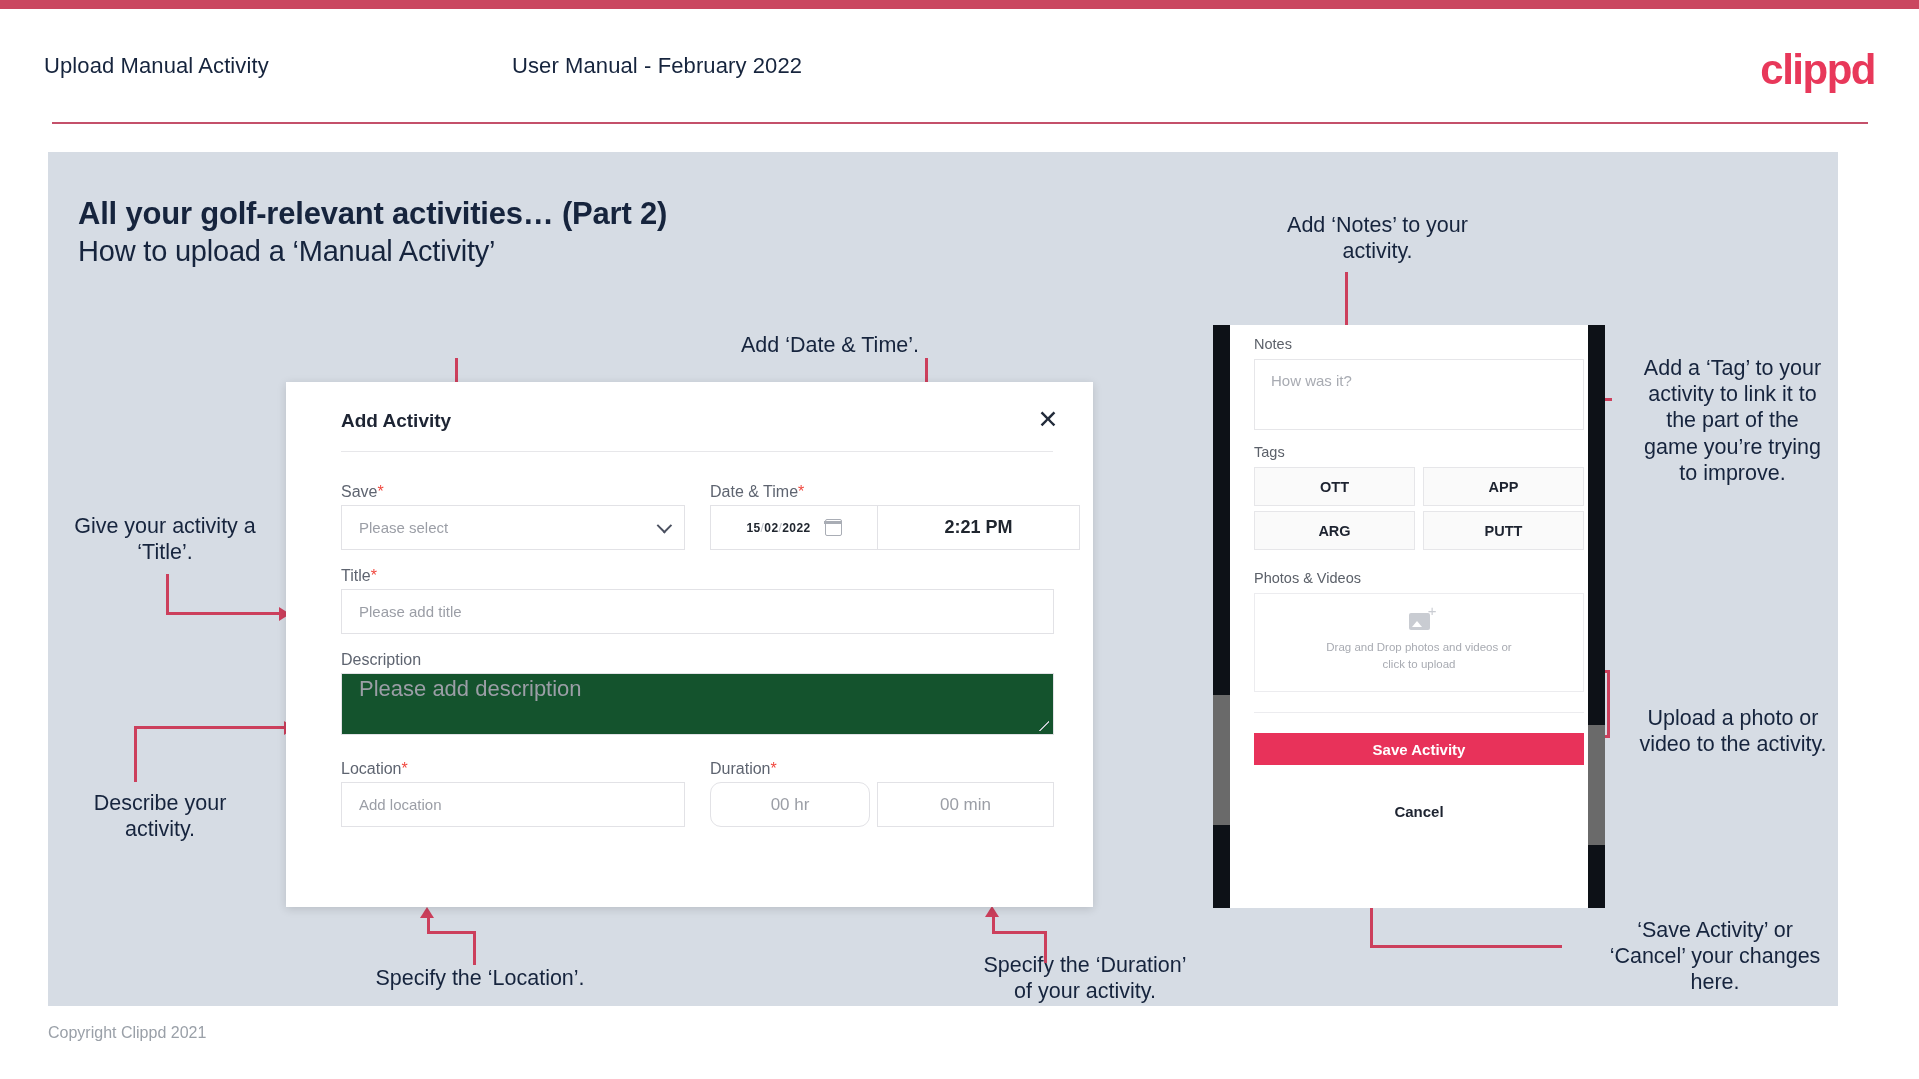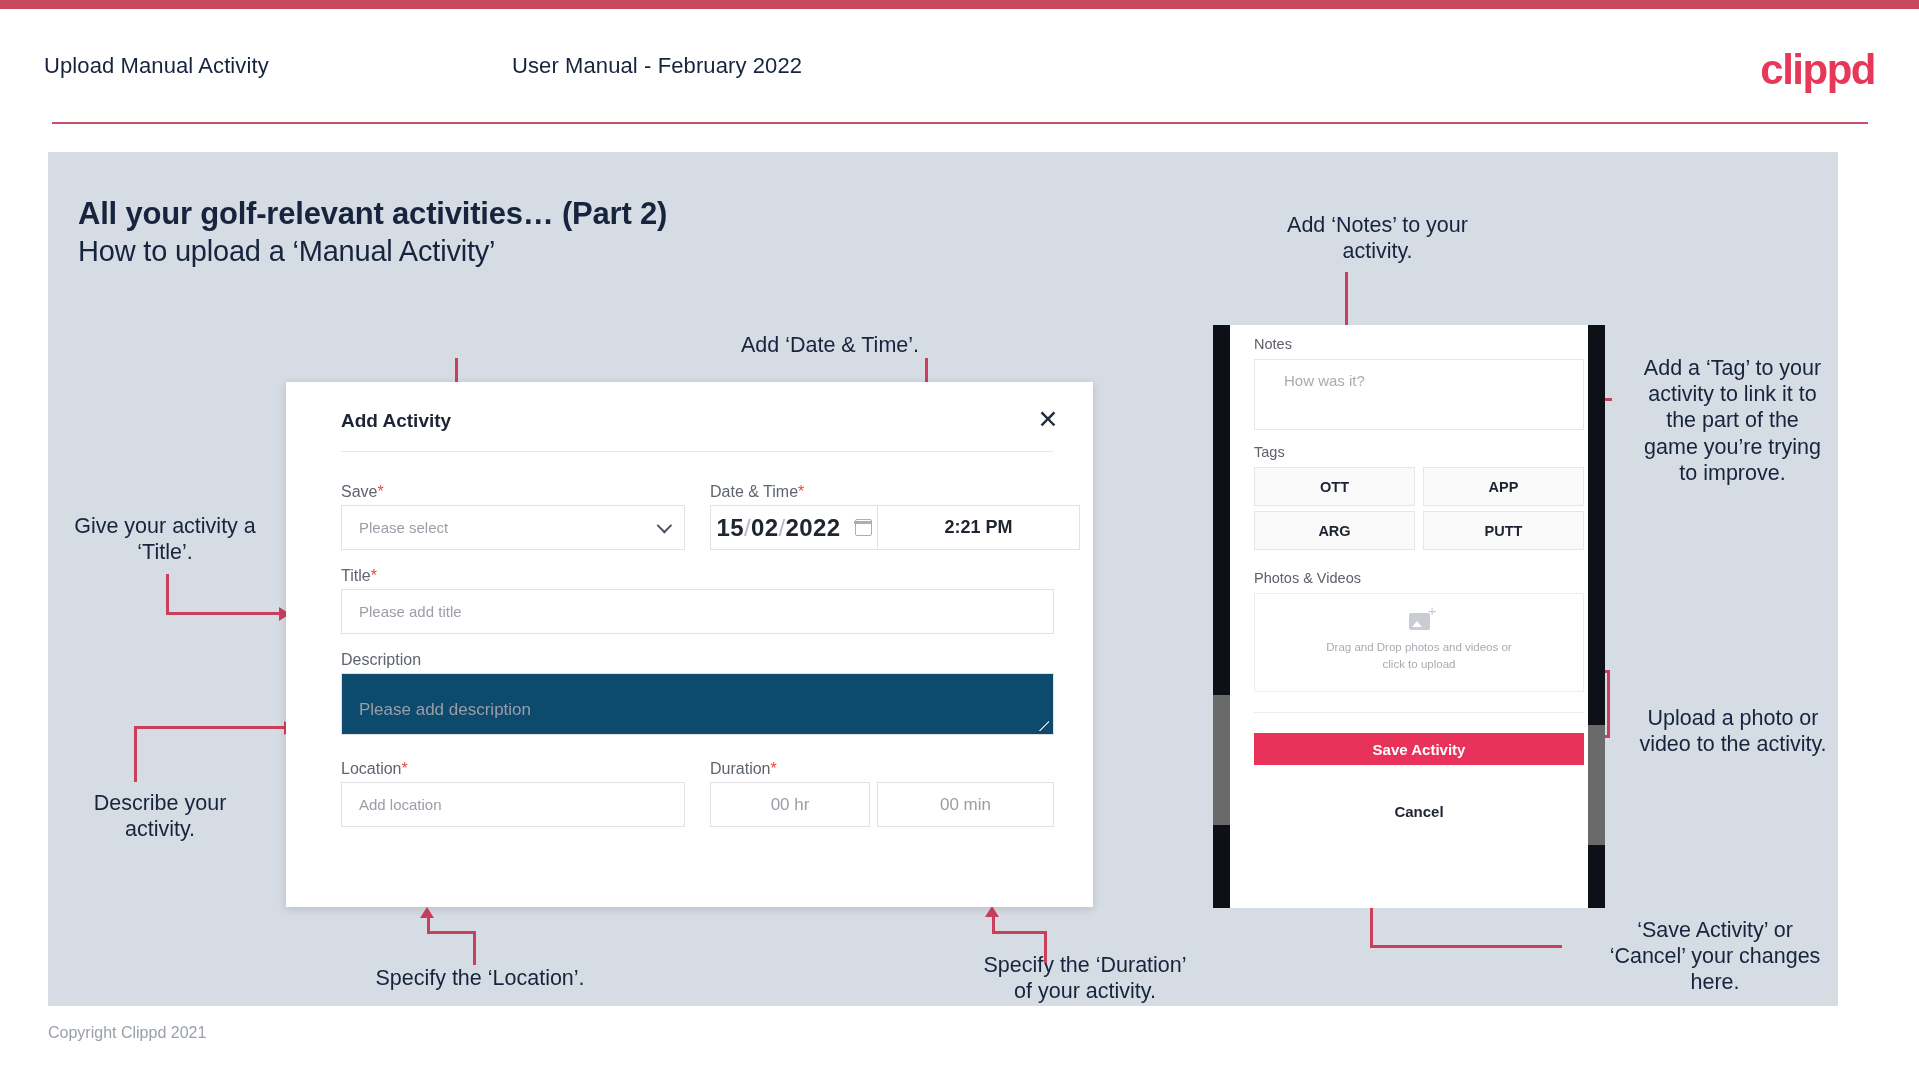--- a/index.html
+++ b/index.html
@@ -103,38 +103,38 @@
   .chev {
     position: absolute; right: 18px; top: 50%; transform: translateY(-50%);
     width: 11px; height: 11px; border-right: 2px solid #4b5160; border-bottom: 2px solid #4b5160;
     transform-origin: center; rotate: 45deg; margin-top: -4px;
   }
 
   .date-box {
     position: absolute; border: 1px solid #e2e2e6; background:#fff;
     display:flex; align-items:center; justify-content:center;
   }
-  .date-txt { font-size: 24px; color: #20262f; font-weight: 700; letter-spacing: .4px; }
+  .date-txt { font-size: 12px; color: #20262f; font-weight: 700; letter-spacing: .4px; }
   .date-txt .sl { color: #b6b9c0; font-weight: 400; }
   .cal-ico {
     width: 17px; height: 17px; border: 1.8px solid #a9adb5; border-radius: 2px;
     margin-left: 14px; position: relative;
   }
   .cal-ico:before {
     content:""; position:absolute; left: -1.8px; top: 1px; width: 17px; height: 3px; background:#a9adb5;
   }
   .time-box {
     position: absolute; border: 1px solid #e2e2e6; background:#fff;
     display:flex; align-items:center; justify-content:center;
   }
   .time-txt { font-size: 18px; color: #20262f; font-weight: 700; }
 
   .ta {
-    position: absolute; border: 1px solid #e2e2e6; background:#0c4a6e;
-    font-size: 17px; color: #9b9ea6; padding: 26px 0 0 17px;
+    position: absolute; border: 1px solid #e2e2e6; background:#14532d;
+    font-size: 22px; color: #9b9ea6; padding: 2px 0 0 17px;
   }
   .ta .grip {
     position:absolute; right:4px; bottom:3px; width:10px; height:10px;
     background:
       linear-gradient(135deg, transparent 45%, #c3c6cc 45%, #c3c6cc 55%, transparent 55%);
   }
 
   .dur-cell {
     position: absolute; border: 1px solid #e2e2e6; background: #fff;
     display: flex; align-items: center; justify-content: center;
@@ -148,21 +148,21 @@
   .phone-btn-l { position:absolute; left:0; top:370px; width:17px; height:130px; background:#6a6a6a; }
   .phone-btn-r { position:absolute; right:0; top:400px; width:17px; height:120px; background:#6a6a6a; }
   .phone-screen {
     position: absolute; left: 17px; top: 0; width: 358px; height: 583px; background: #fff;
   }
 
   .p-label { position:absolute; font-size: 14.5px; color: #5b6069; }
   .p-notes {
     position: absolute; left: 24px; top: 34px; width: 330px; height: 71px;
     border: 1px solid #e6e6e9; background:#fff;
-    font-size: 15px; color: #a8abb2; padding: 12px 0 0 29px;
+    font-size: 15px; color: #a8abb2; padding: 12px 0 0 16px;
   }
   .tag-btn {
     position: absolute; border: 1px solid #e6e6e9; background:#fafafa;
     display:flex; align-items:center; justify-content:center;
     font-size: 14.5px; font-weight: 700; color: #1d2330; cursor: pointer;
   }
   .dropzone {
     position: absolute; left: 24px; top: 268px; width: 330px; height: 99px;
     border: 1px solid #ececef; background: #fff;
     display:flex; flex-direction:column; align-items:center; justify-content:center;
@@ -324,21 +324,21 @@
     <div class="fld-label" style="left:55px; top:378px;">
       <span>Location</span><span class="req">*</span>
     </div>
     <div class="inp" style="left:55px; top:400px; width:344px; height:45px;">
       <span class="ph">Add location</span>
     </div>
 
     <div class="fld-label" style="left:424px; top:378px;">
       <span>Duration</span><span class="req">*</span>
     </div>
-    <div class="dur-cell" style="left:424px; top:400px; width:160px; height:45px;">
+    <div class="dur-cell" style="left:424px; top:400px; width:160px; height:45px;border-radius:11px;">
       <span>00 hr</span>
     </div>
     <div class="dur-cell" style="left:591px; top:400px; width:177px; height:45px;">
       <span>00 min</span>
     </div>
   </div>
 
   <div class="phone">
     <div class="phone-bar-l"></div>
     <div class="phone-btn-l"></div>

